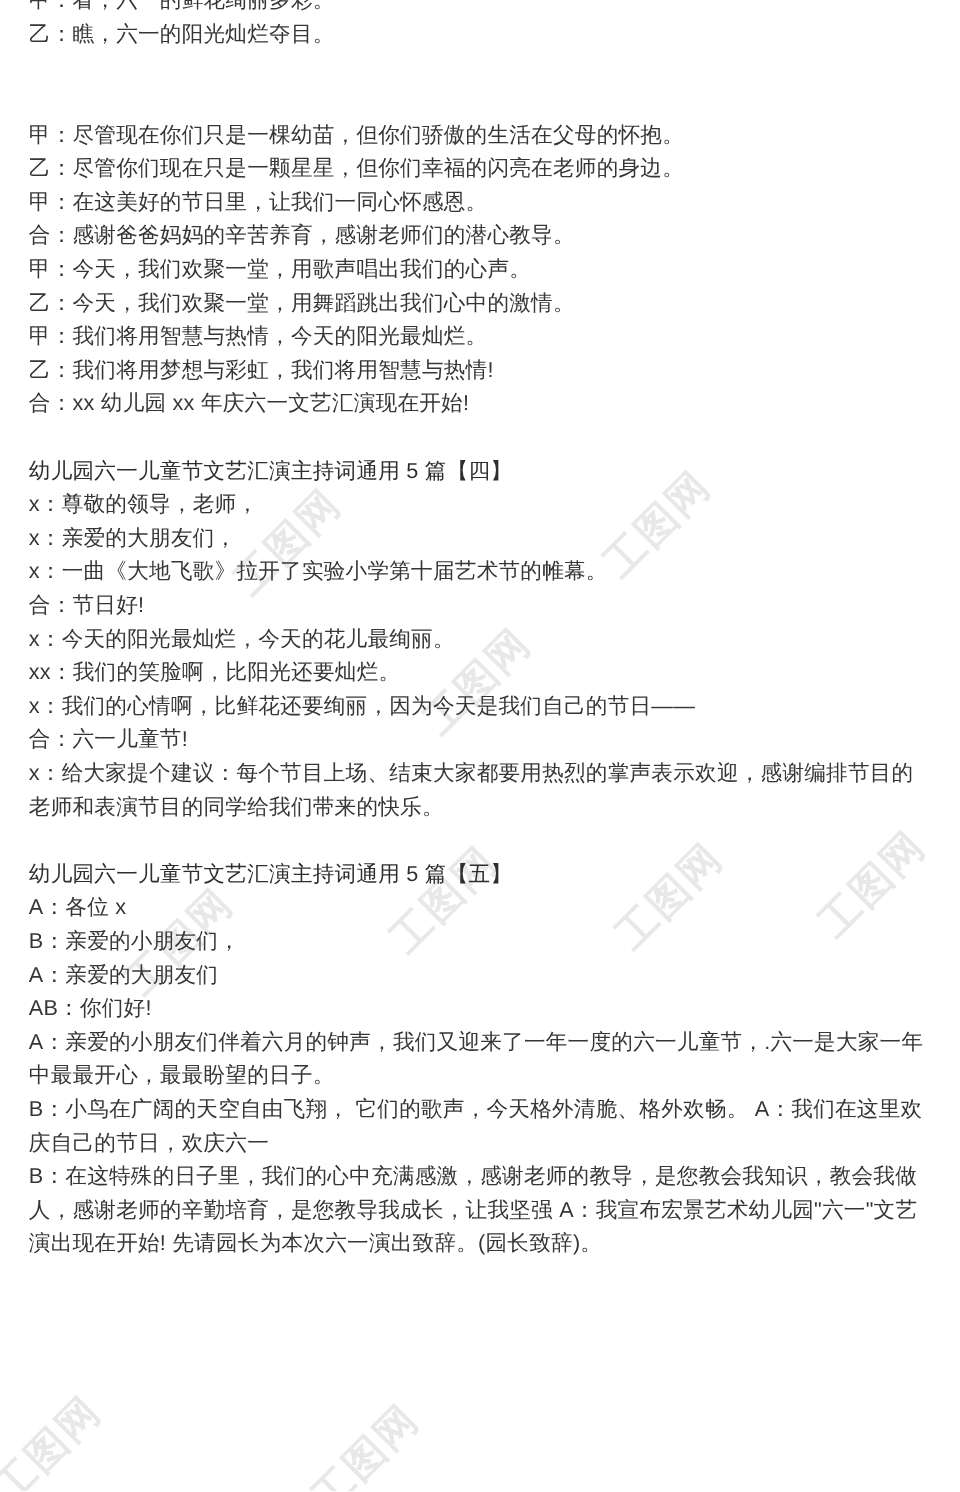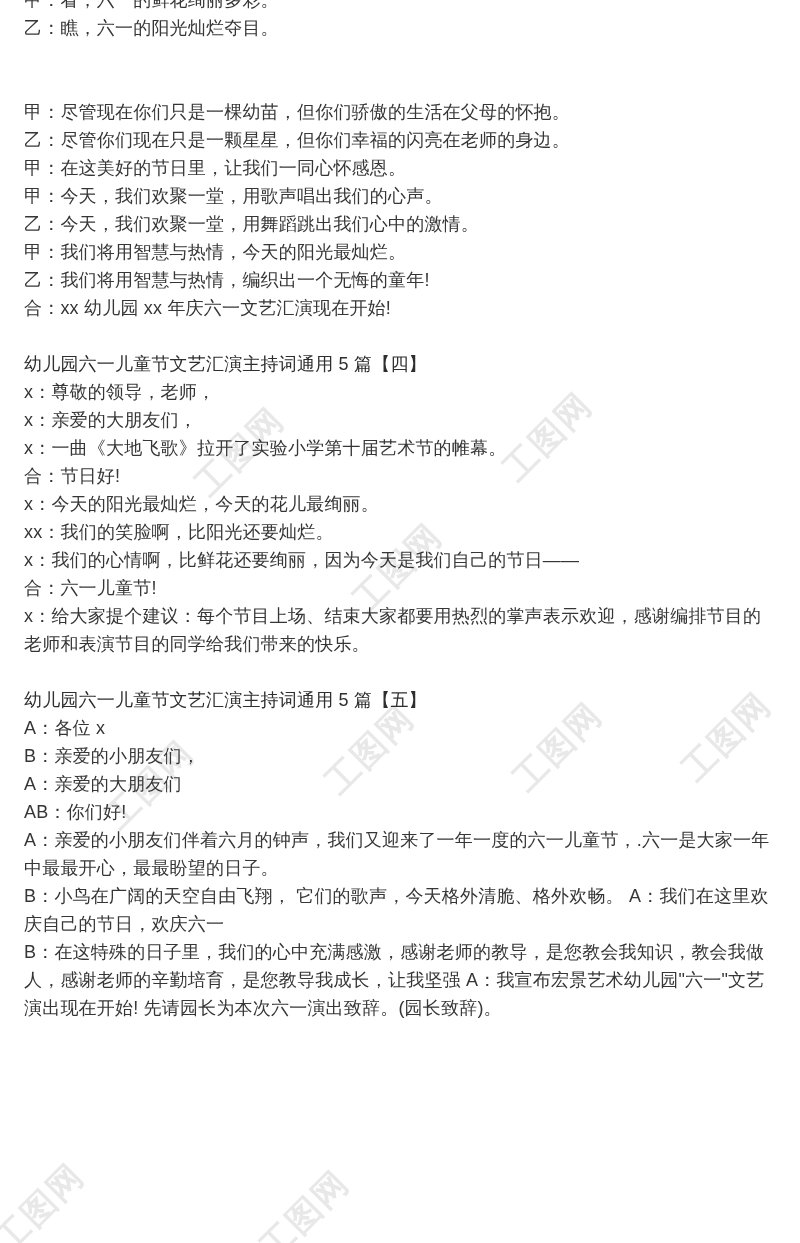--- a/index.html
+++ b/index.html
@@ -68,24 +68,25 @@
       <span class="watermark" style="left: 305px; top: 1215px; color: rgba(0, 0, 0, 0.09);">工图网</span>
     </div>
   <div class="text-flow" id="text-flow">
       <p class="body">甲：看，六一的鲜花绚丽多彩。</p>
       <p class="body">乙：瞧，六一的阳光灿烂夺目。</p>
       <p class="blank"></p>
       <p class="blank"></p>
       <p class="body">甲：尽管现在你们只是一棵幼苗，但你们骄傲的生活在父母的怀抱。</p>
       <p class="body">乙：尽管你们现在只是一颗星星，但你们幸福的闪亮在老师的身边。</p>
       <p class="body">甲：在这美好的节日里，让我们一同心怀感恩。</p>
+      <p class="body">合：感谢爸爸妈妈的辛苦养育，感谢老师们的潜心教导。</p>
       <p class="body">甲：今天，我们欢聚一堂，用歌声唱出我们的心声。</p>
       <p class="body">乙：今天，我们欢聚一堂，用舞蹈跳出我们心中的激情。</p>
       <p class="body">甲：我们将用智慧与热情，今天的阳光最灿烂。</p>
-      <p class="body">乙：我们将用智慧与热情，编织出一个无悔的童年!</p>
+      <p class="body">乙：我们将用梦想与彩虹，我们将用智慧与热情!</p>
       <p class="body">合：xx 幼儿园 xx 年庆六一文艺汇演现在开始!</p>
       <p class="blank"></p>
       <p class="heading">幼儿园六一儿童节文艺汇演主持词通用 5 篇【四】</p>
       <p class="body">x：尊敬的领导，老师，</p>
       <p class="body">x：亲爱的大朋友们，</p>
       <p class="body">x：一曲《大地飞歌》拉开了实验小学第十届艺术节的帷幕。</p>
       <p class="body">合：节日好!</p>
       <p class="body">x：今天的阳光最灿烂，今天的花儿最绚丽。</p>
       <p class="body">xx：我们的笑脸啊，比阳光还要灿烂。</p>
       <p class="body">x：我们的心情啊，比鲜花还要绚丽，因为今天是我们自己的节日——</p>

